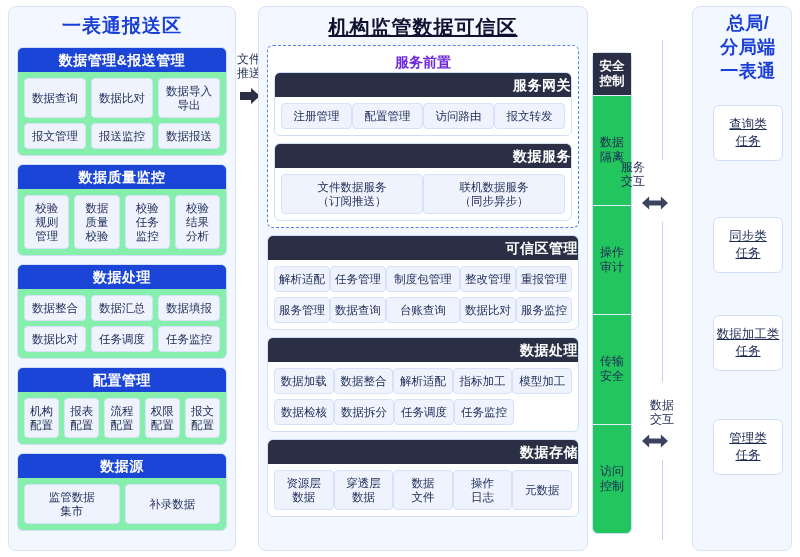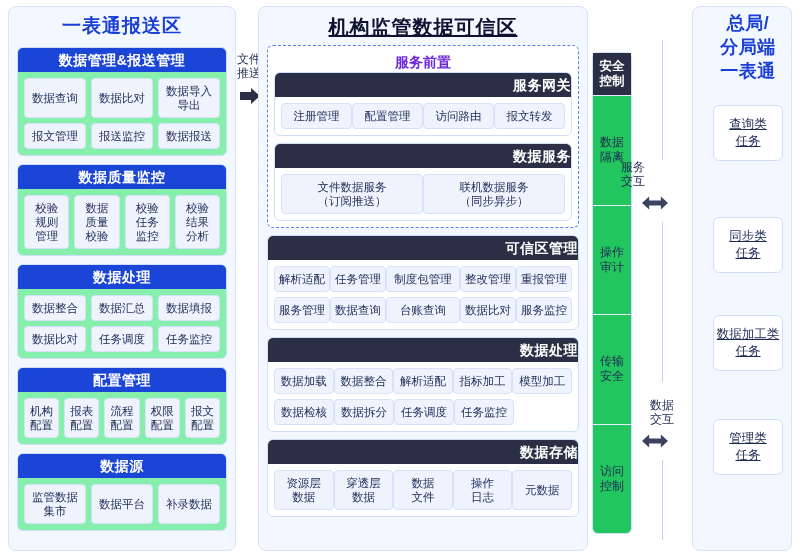--- a/index.html
+++ b/index.html
@@ -365,21 +365,20 @@
         </div>
       </div>
     </div>
 
     <div class="panel">
       <div class="panel-head">数据源</div>
       <div class="panel-body">
         <div class="chip-row">
           <div class="chip">监管数据
 集市</div>
-          <div class="chip">数据平台</div>
           <div class="chip">补录数据</div>
         </div>
       </div>
     </div>
   </div>
 
   <div class="left-arrow-label">文件
 推送</div>
   <svg class="small-arrow" width="20" height="16" viewBox="0 0 20 16">
     <polygon points="0,4 11,4 11,0 20,8 11,16 11,12 0,12" fill="#2a2f45"></polygon>

